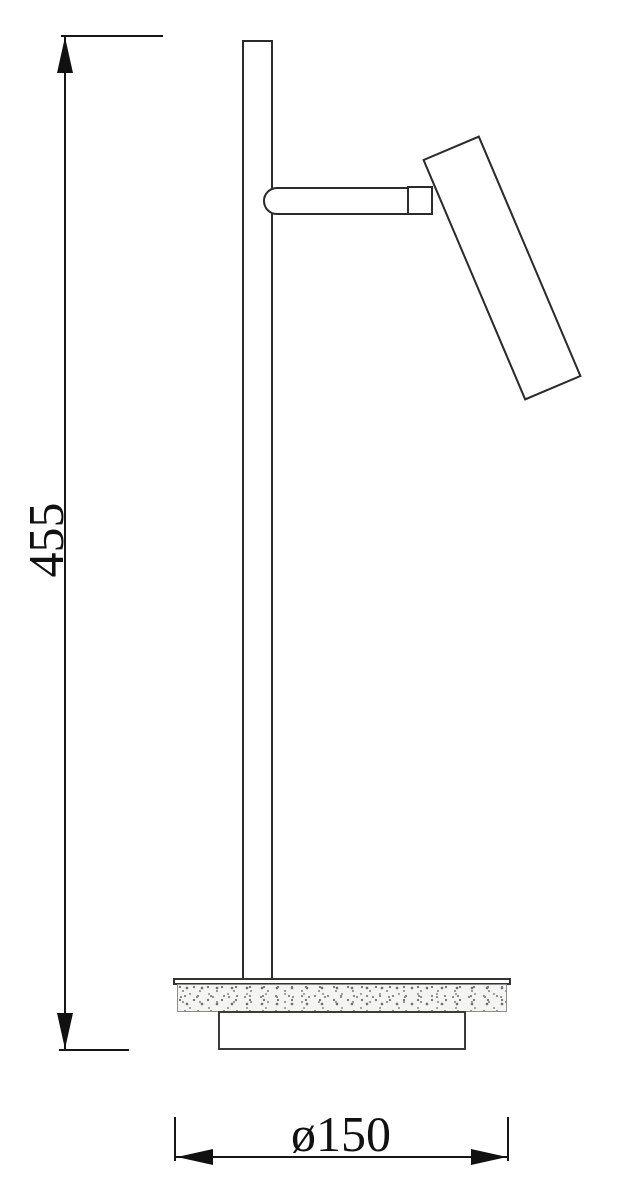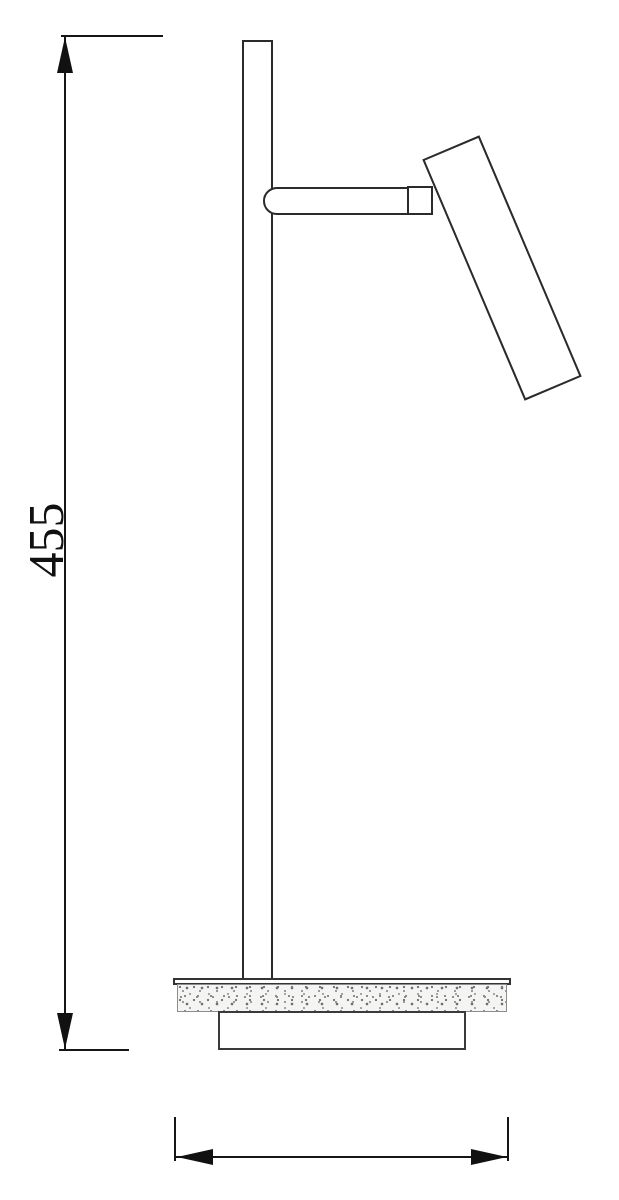--- a/index.html
+++ b/index.html
@@ -108,14 +108,15 @@
   <div class="dim-line" style="left:64px; top:36px; width:2px; height:1014px;"></div>
   <div class="arrow arrow-up"></div>
   <div class="arrow arrow-down"></div>
   <div class="dim-label label-height">455</div>
 
   <div class="ext-line" style="left:174px; top:1117px; width:2px; height:44px;"></div>
   <div class="ext-line" style="left:507px; top:1117px; width:2px; height:44px;"></div>
   <div class="dim-line" style="left:176px; top:1156px; width:332px; height:2px;"></div>
   <div class="arrow arrow-left"></div>
   <div class="arrow arrow-right"></div>
+  <div class="dim-label label-diameter">ø150</div>
 
 </div>
 
 </body></html>

